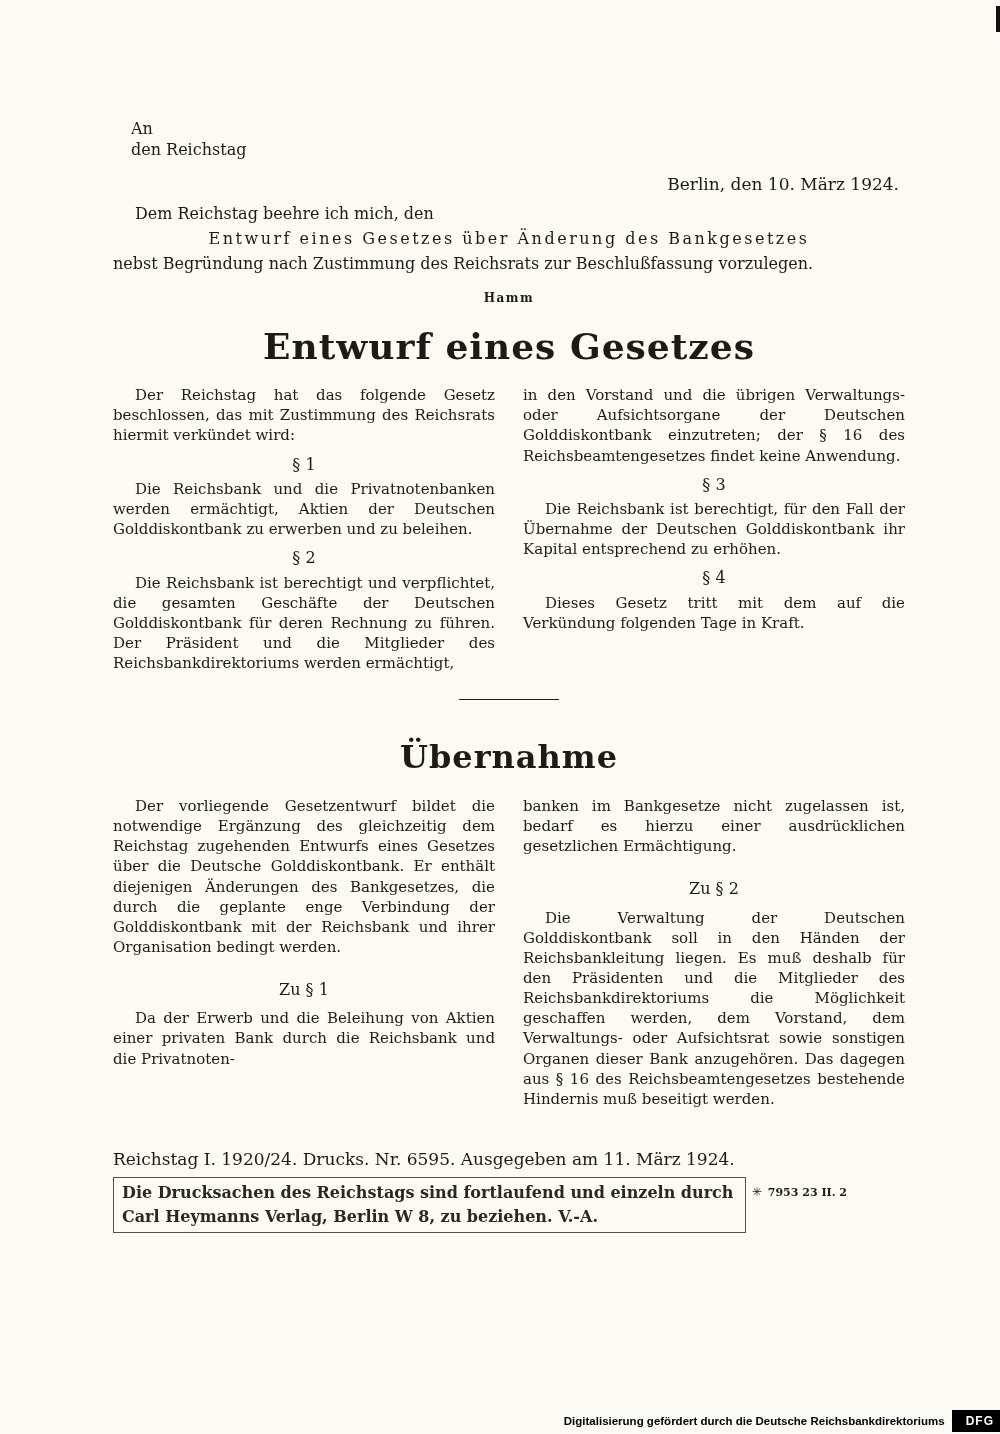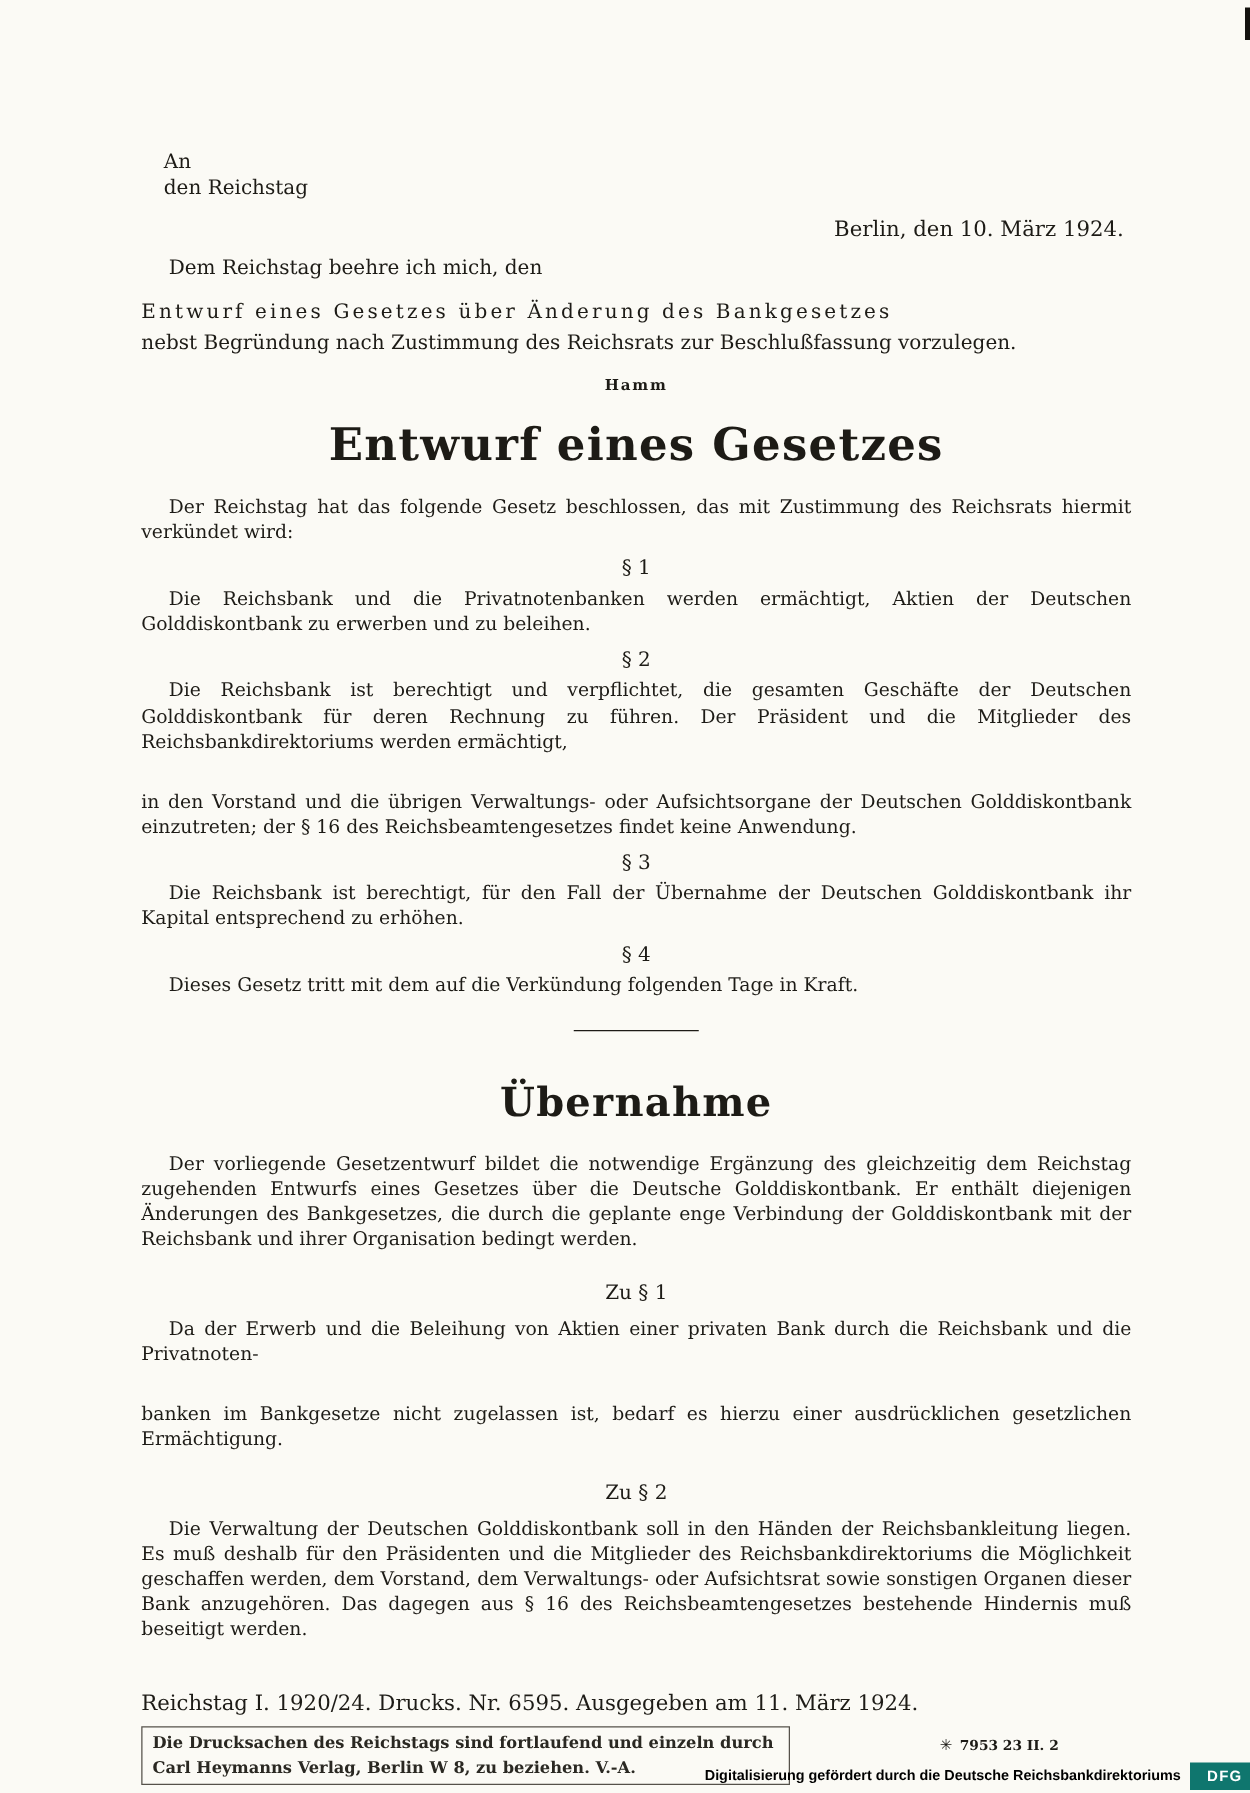--- a/index.html
+++ b/index.html
@@ -47,62 +47,62 @@
     border-radius: 0 0 5px 0;
     transform: rotate(22deg);
   }
   .scan-artifact { position: absolute; right: 0; top: 6px; width: 4px; height: 26px; background: #14120f; }
 
   
   .addressee { margin: 6px 0 0 18px; font-size: 16px; line-height: 1.32; }
   .dateline { text-align: right; font-size: 17px; margin-top: 14px; padding-right: 6px; }
   .intro { margin-top: 10px; font-size: 16px; }
   .intro-l1 { margin-left: 22px; }
-  .intro-l2 { text-align: left; letter-spacing: 2.5px; margin-top: 16px; }
+  .intro-l2 { text-align: center; letter-spacing: 2.5px; margin-top: 6px; }
   .intro-l3 { margin-top: 6px; }
   .signature { text-align: center; font-weight: bold; font-size: 12px; letter-spacing: 1.5px; margin-top: 18px; }
 
   
   .law-title { text-align: center; font-size: 36px; font-weight: bold; margin-top: 20px; letter-spacing: 1px; }
   .law-subtitle { text-align: center; font-size: 21px; font-weight: bold; margin-top: 6px; letter-spacing: 1.5px; }
-  .columns { display: flex; gap: 28px; margin-top: 18px; flex-direction: column; }
+  .columns { display: flex; gap: 28px; margin-top: 18px; }
   .col { flex: 1; font-size: 15px; line-height: 1.34; text-align: justify; }
   .para { }
   .para.indent { text-indent: 22px; }
   .sec-head { text-align: center; font-size: 16px; margin: 8px 0 4px 0; }
 
   .divider { width: 100px; height: 0; border: none; border-top: 1.5px solid #1d1b16; margin: 26px auto 0 auto; }
 
   .beg-title { text-align: center; font-size: 32px; font-weight: bold; margin-top: 38px; letter-spacing: 1px; }
   .beg-columns { margin-top: 20px; }
   .sec-head.zu { margin-top: 22px; margin-bottom: 8px; }
 
   
   .imprint { margin-top: 40px; font-size: 17px; }
   .footer-row { display: flex; justify-content: space-between; align-items: flex-start; margin-top: 8px; }
   .note-box {
     border: 1px solid #55514a;
-    font-size: 13px;
+    font-size: 16px;
     font-weight: bold;
     line-height: 1.5;
     padding: 3px 12px 3px 8px;
     color: #2a2822;
   }
   .printer-mark { font-size: 11px; font-weight: bold; margin-right: 58px; margin-top: 8px; white-space: nowrap; }
   .printer-mark .glyph { font-family: "DejaVu Sans", sans-serif; font-size: 12px; margin-right: 6px; }
 
   
   .dfg-bar {
     position: absolute; right: 0; bottom: 2px;
     display: flex; align-items: center; gap: 7px;
     font-family: "Liberation Sans", sans-serif;
   }
   .dfg-credit { font-size: 11.5px; font-weight: bold; color: #000; }
   .dfg-logo {
-    background: #0f766e; color: #ffffff;
+    background: #000000; color: #ffffff;
     font-size: 12px; font-weight: bold; letter-spacing: 1px;
     padding: 4px 6px 4px 14px;
   }
 </style>
 </head>
 <body>
 
 <div class="page">
 
   <div class="scan-artifact"></div>

